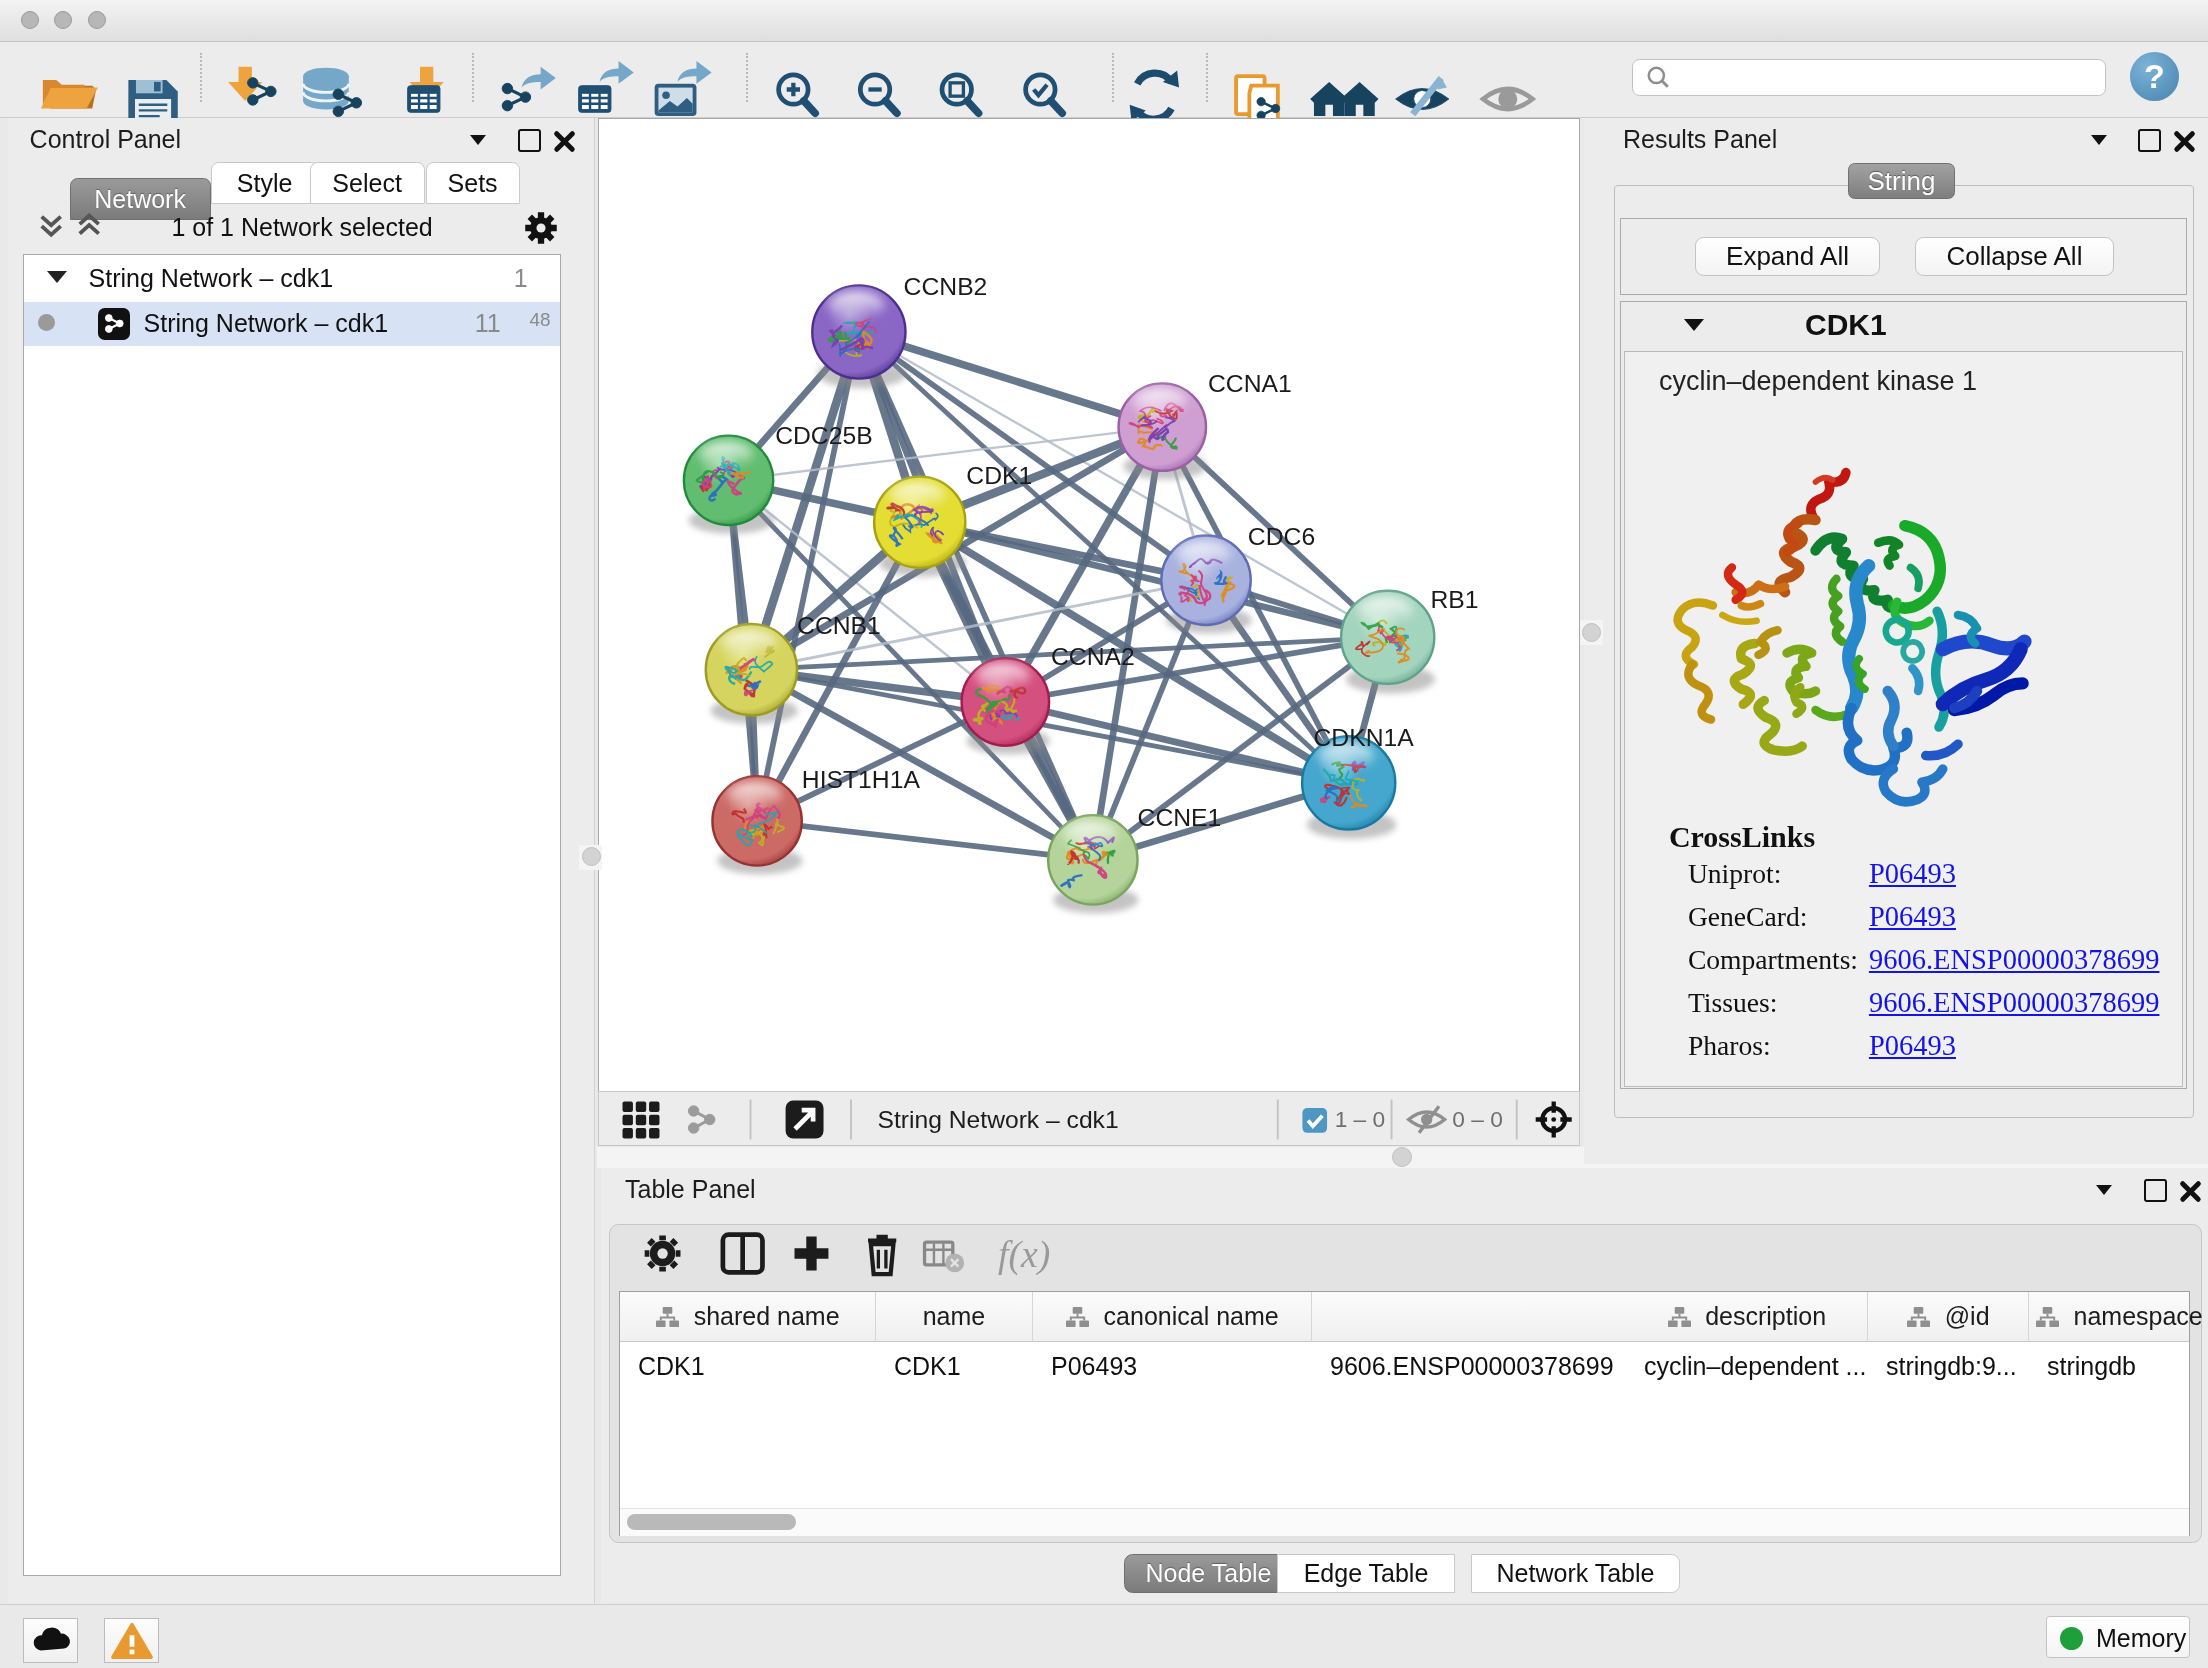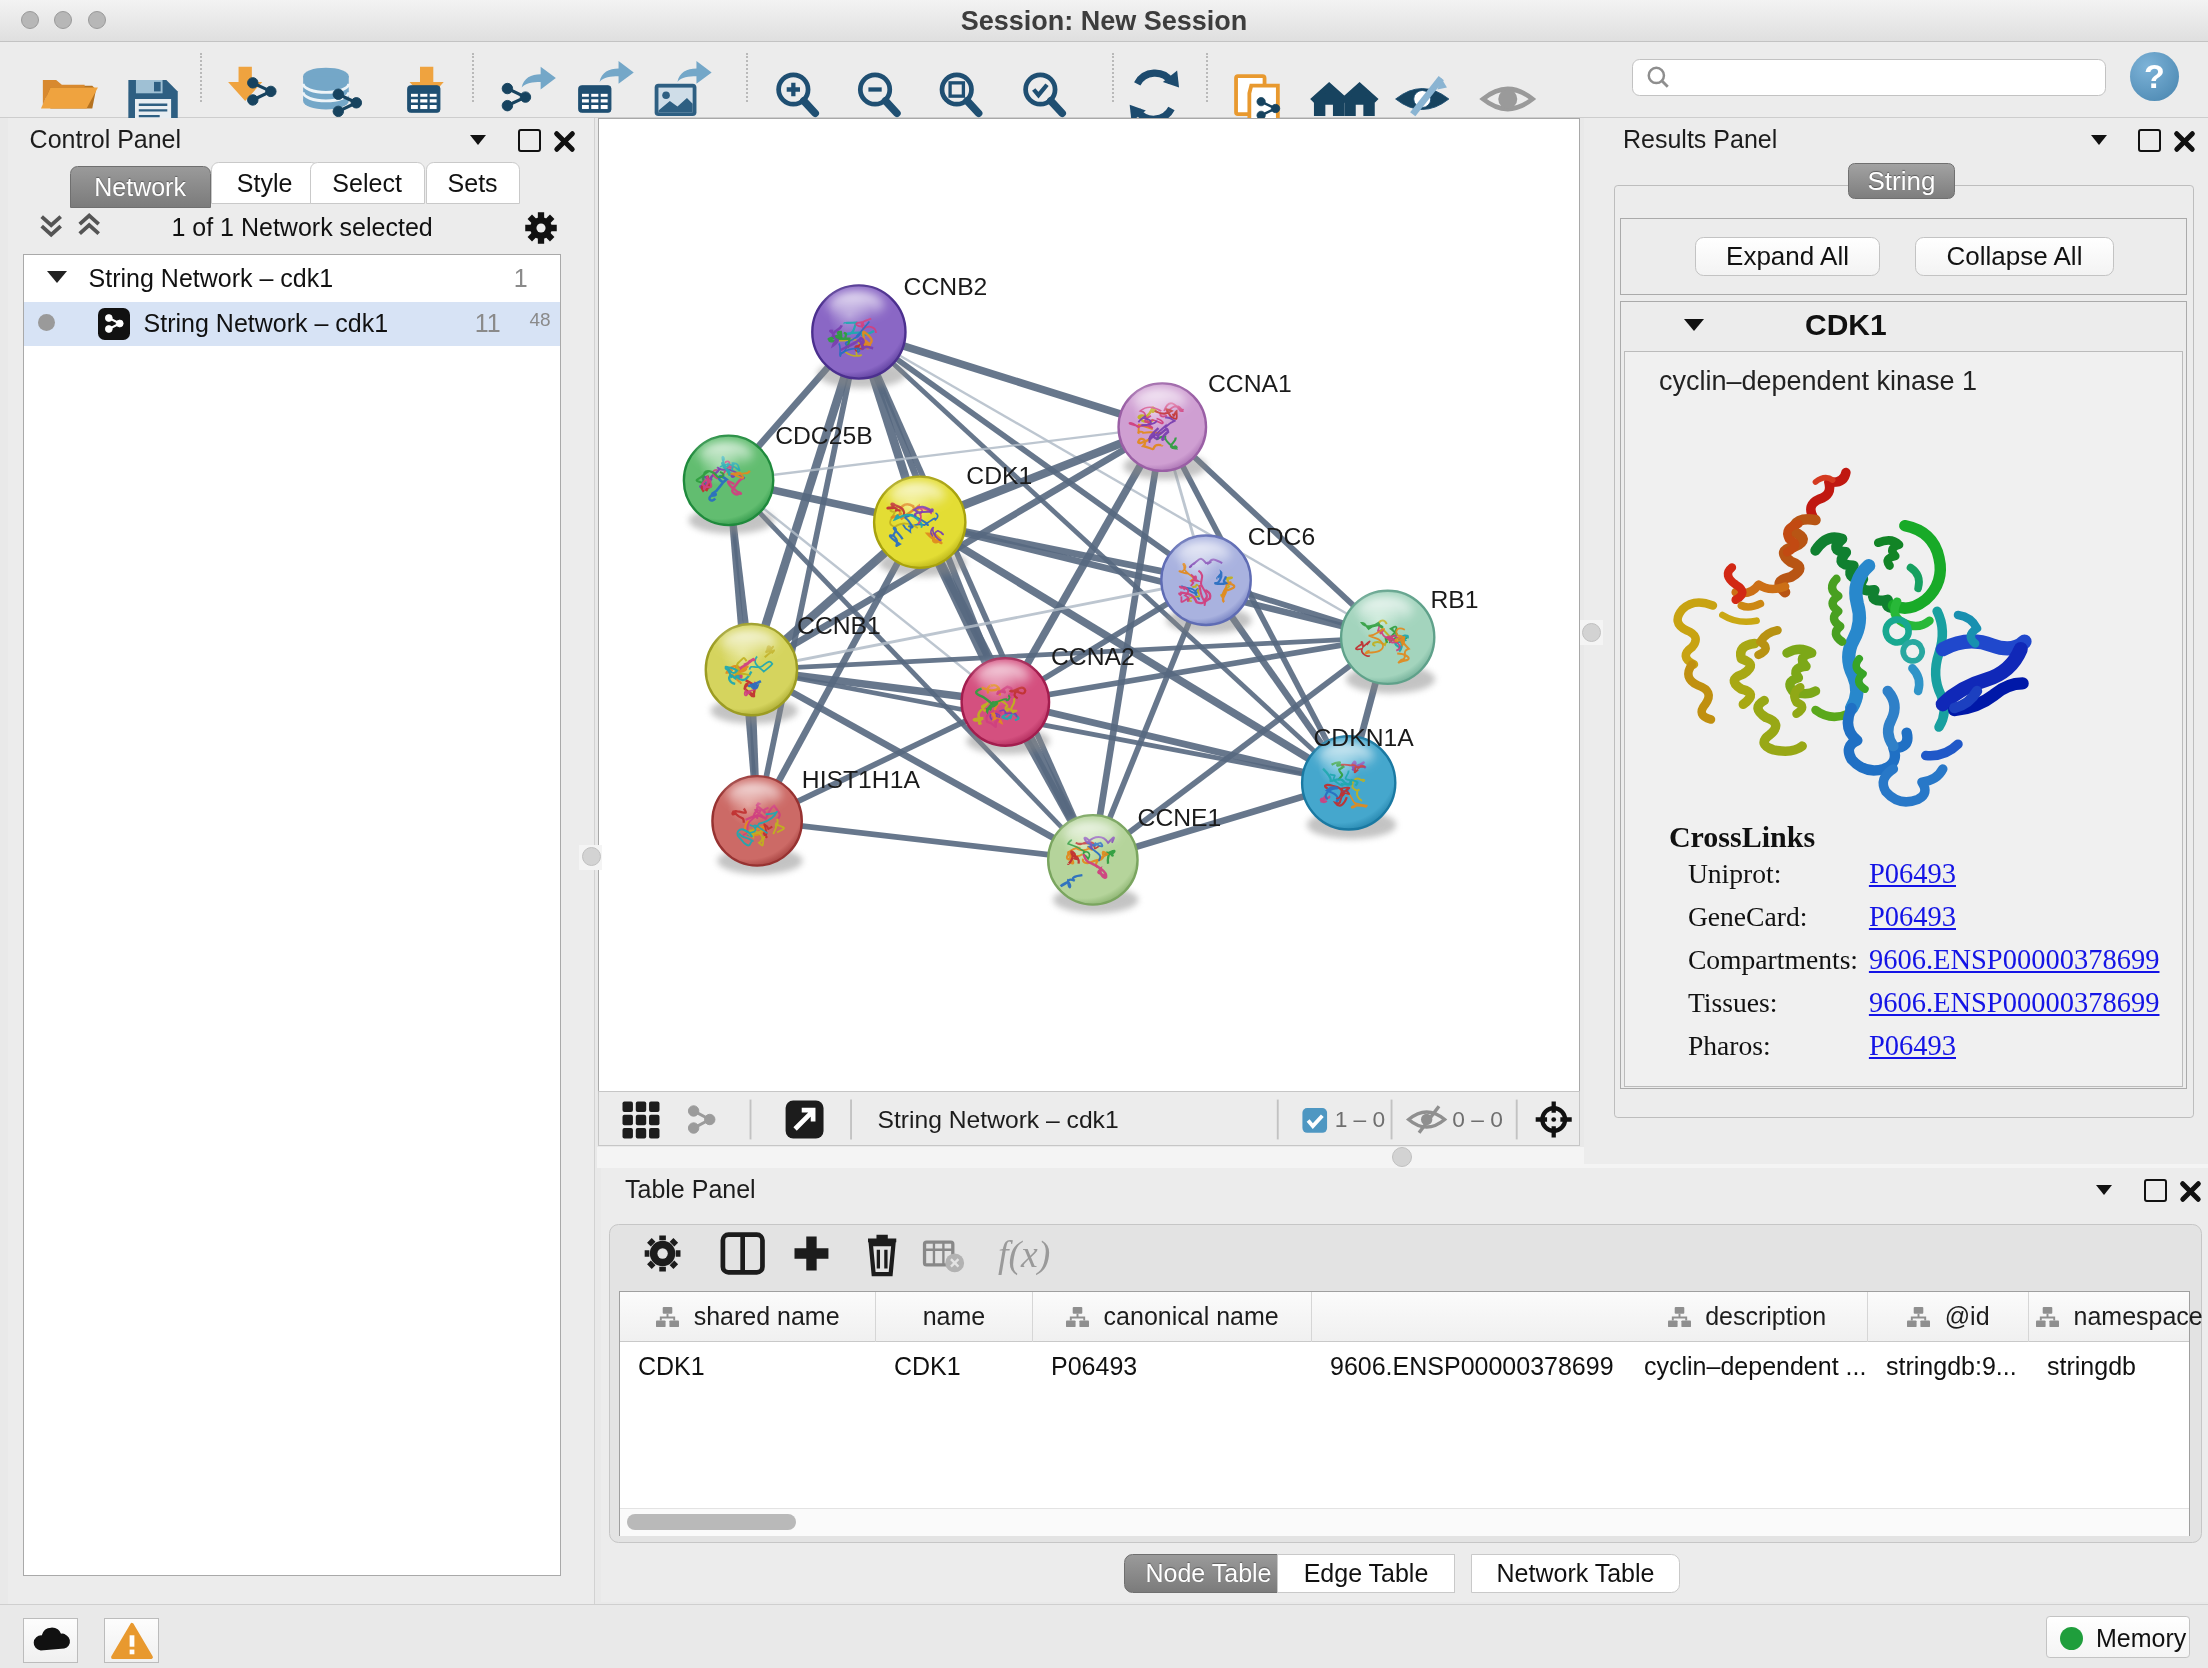--- a/index.html
+++ b/index.html
@@ -16,21 +16,20 @@
  border:1px solid #c9c9c9;padding:5.7px 0}
 .tabsel{background:linear-gradient(#9a9a9a,#7b7b7b);color:#fff;border-color:#6f6f6f;text-shadow:0 -1px 1px rgba(0,0,0,.35)}
 .btn{background:linear-gradient(#ffffff,#f3f3f3);border:1px solid #c3c3c3;border-radius:8.6px;
  text-align:center;font-size:26px;color:#111}
 a.lnk{color:#1414e6;text-decoration:underline}
 </style></head><body>
 <div class="abs" style="left:0;top:0;width:2208px;height:42px;background:linear-gradient(#f3f3f3,#dfdfdf);border-bottom:1px solid #c3c3c3">
  <div class="abs" style="left:21px;top:11.4px;width:18px;height:18px;border-radius:50%;background:#b7b7b7;border:1px solid #9a9a9a"></div>
  <div class="abs" style="left:54px;top:11.4px;width:18px;height:18px;border-radius:50%;background:#b7b7b7;border:1px solid #9a9a9a"></div>
  <div class="abs" style="left:88px;top:11.4px;width:18px;height:18px;border-radius:50%;background:#b7b7b7;border:1px solid #9a9a9a"></div>
- <div class="abs" style="left:0;top:5.7px;width:2208px;text-align:center;font-size:27px;font-weight:bold;color:#3d3d3d">Session: New Session</div>
 </div>
 <div class="abs" style="left:0;top:42px;width:2208px;height:76px;background:#ececec;border-bottom:1px solid #cdcdcd"></div>
 
 <svg width="2208" height="76" viewBox="0 0 2322 80" style="position:absolute;left:0;top:42px">
 <defs>
  <g id="shareg">
         <circle cx="12" cy="0" r="5.5"></circle>
         <circle cx="-7" cy="-9" r="5.5"></circle>
         <circle cx="-7" cy="9" r="5.5"></circle>
   <path d="M12 0 L-7 -9 M12 0 L-7 9" stroke-width="3.4" fill="none"></path>
@@ -179,21 +178,21 @@
     </svg>
   </div>
 <div class="abs" style="left:2130px;top:52px;width:49px;height:49px;border-radius:50%;background:radial-gradient(circle at 35% 30%,#7db3d8,#4683ad);color:#fff;font-size:34px;font-weight:bold;text-align:center;line-height:49px">?</div>
 
 <div class="abs" style="left:7.6px;top:118px;width:587px;height:1488px;background:#ececec;border-right:1px solid #d2d2d2">
  <div class="panehdr" style="left:22px;top:6.7px">Control Panel</div>
  <div class="tri-d sm abs" style="left:462px;top:17px"></div>
  <div class="sqbox abs" style="left:510px;top:11.4px"></div>
  <div class="xmark abs" style="left:544px;top:10.5px"></div>
 
- <div class="tab tabsel" style="position:absolute;left:62px;top:48px;width:141px;height:42px;border-radius:7.6px 7.6px 0 0">Network</div>
+ <div class="tab tabsel" style="position:absolute;left:62px;top:60px;width:141px;height:42px;border-radius:7.6px 7.6px 0 0">Network</div>
  <div class="tab" style="position:absolute;left:203px;top:44px;width:108px;height:42px;border-radius:7.6px 7.6px 0 0">Style</div>
  <div class="tab" style="position:absolute;left:302px;top:44px;width:115px;height:42px;border-radius:7.6px 7.6px 0 0">Select</div>
  <div class="tab" style="position:absolute;left:418px;top:44px;width:94px;height:42px;border-radius:7.6px 7.6px 0 0">Sets</div>
 
  <svg width="76" height="38" viewBox="0 0 80 40" style="position:absolute;left:28.5px;top:91px">
   <g fill="none" stroke="#555" stroke-width="4">
         <path d="M6 8 l10 9 10-9 M6 18 l10 9 10-9"></path>
   <path d="M46 26 l10-9 10 9 M46 16 l10-9 10 9"></path>
       </g>
  </svg>

